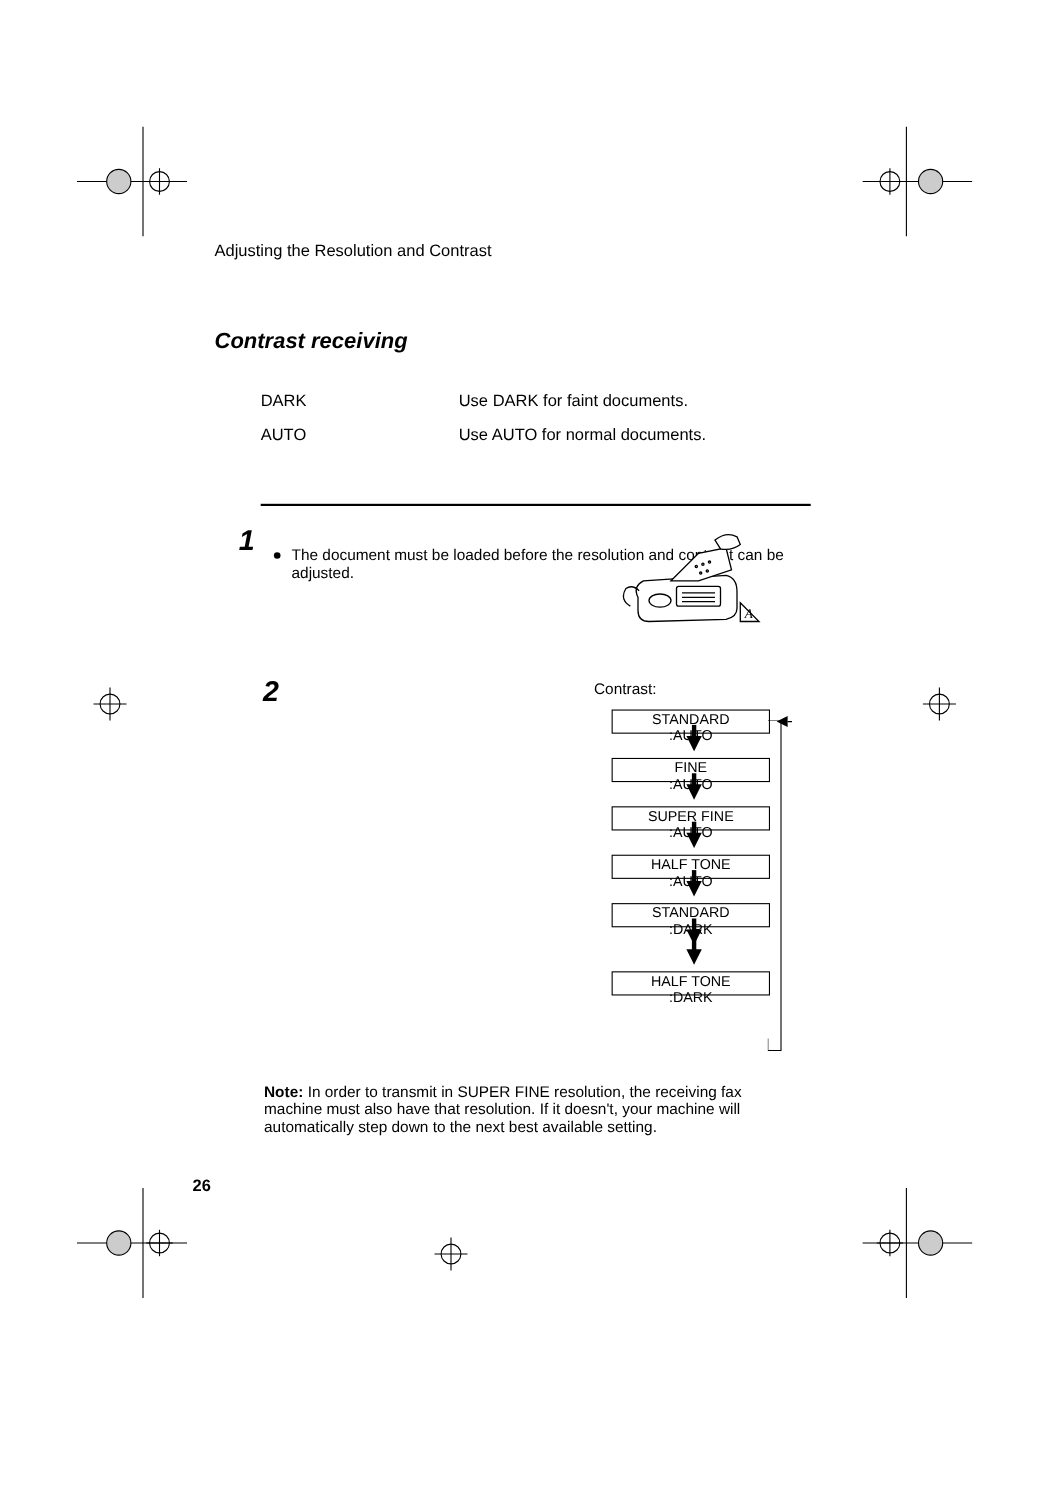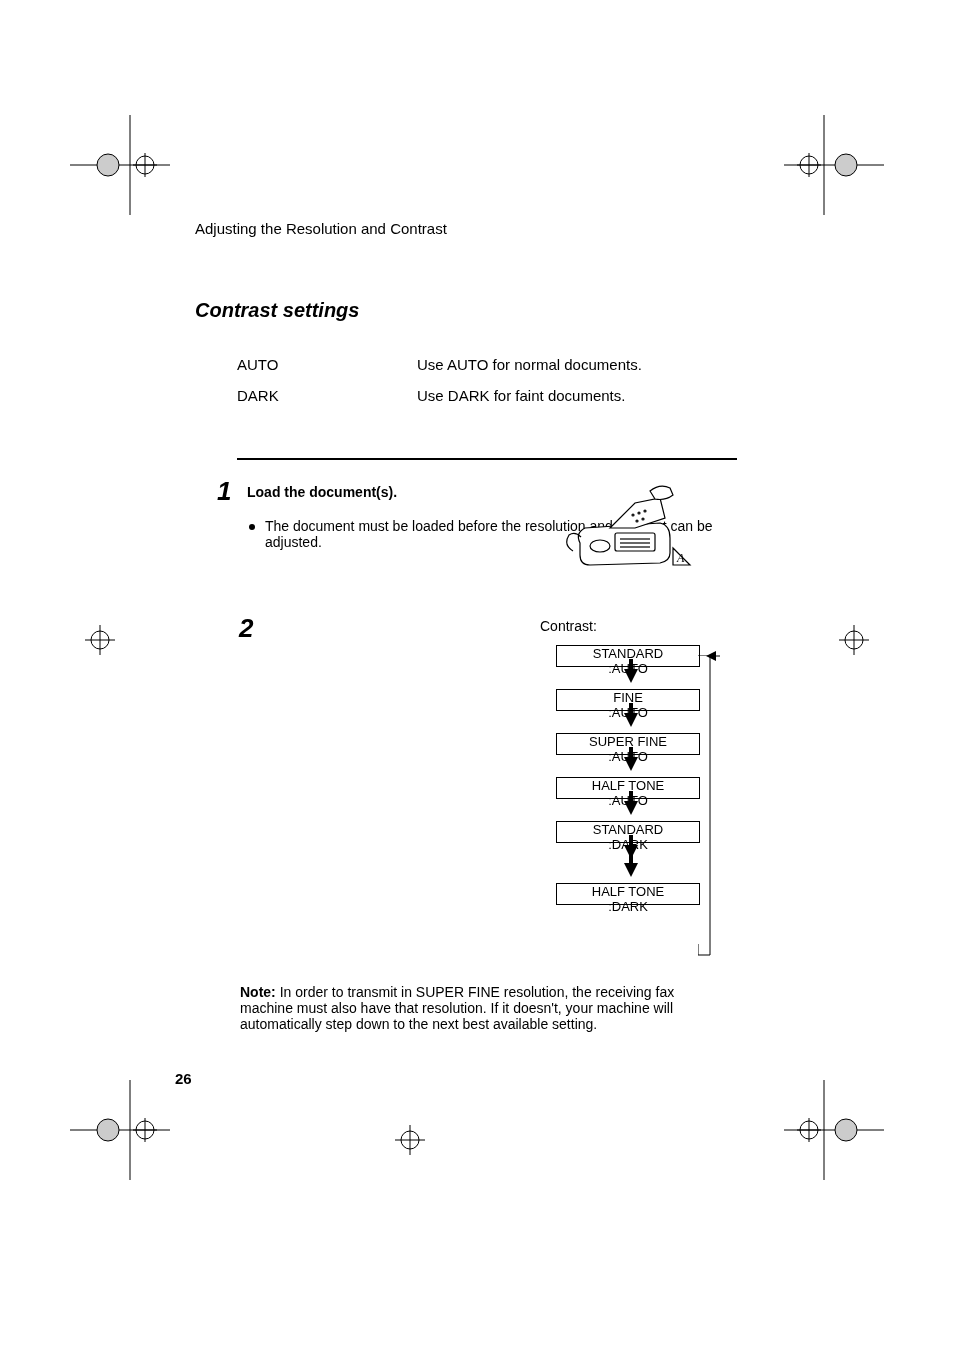--- a/index.html
+++ b/index.html
@@ -250,39 +250,38 @@
       <circle cx="62" cy="50" r="11" fill="#ccc"></circle>
           <circle cx="25" cy="50" r="9"></circle>
       <line x1="25" y1="38" x2="25" y2="62"></line>
           <line x1="13" y1="50" x2="37" y2="50"></line>
     </g>
       </svg>
   </div>
 
   <div class="content">
     <div class="running-head">Adjusting the Resolution and Contrast</div>
-    <div class="heading">Contrast settings</div>
+    <div class="heading">Contrast receiving</div>
 
     <div class="table">
+      <div class="table-row">
+        <div style="width:50px;">DARK</div>
+        <div>Use DARK for faint documents.</div>
+      </div>
       <div class="table-row">
         <div style="width:50px;">AUTO</div>
         <div>Use AUTO for normal documents.</div>
       </div>
-      <div class="table-row">
-        <div style="width:50px;">DARK</div>
-        <div>Use DARK for faint documents.</div>
-      </div>
     </div>
 
     <hr class="hr">
 
     <div class="step step1">
       <div class="step-num">1</div>
       <div class="step-body">
-        <div class="step-title">Load the document(s).</div>
         <div class="step-bullet">
           <div class="dot"></div>
           <div>The document must be loaded before the resolution and contrast can be adjusted.</div>
         </div>
       </div>
     </div>
   </div>
 
   <div class="fax-illus">
     <svg viewBox="0 0 140 100">

